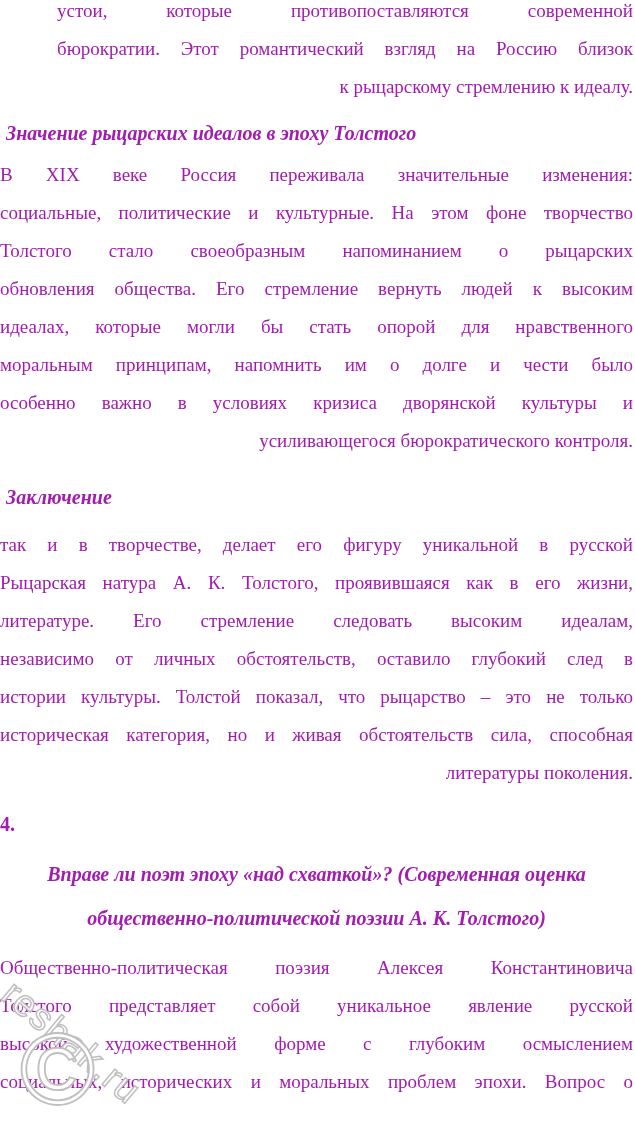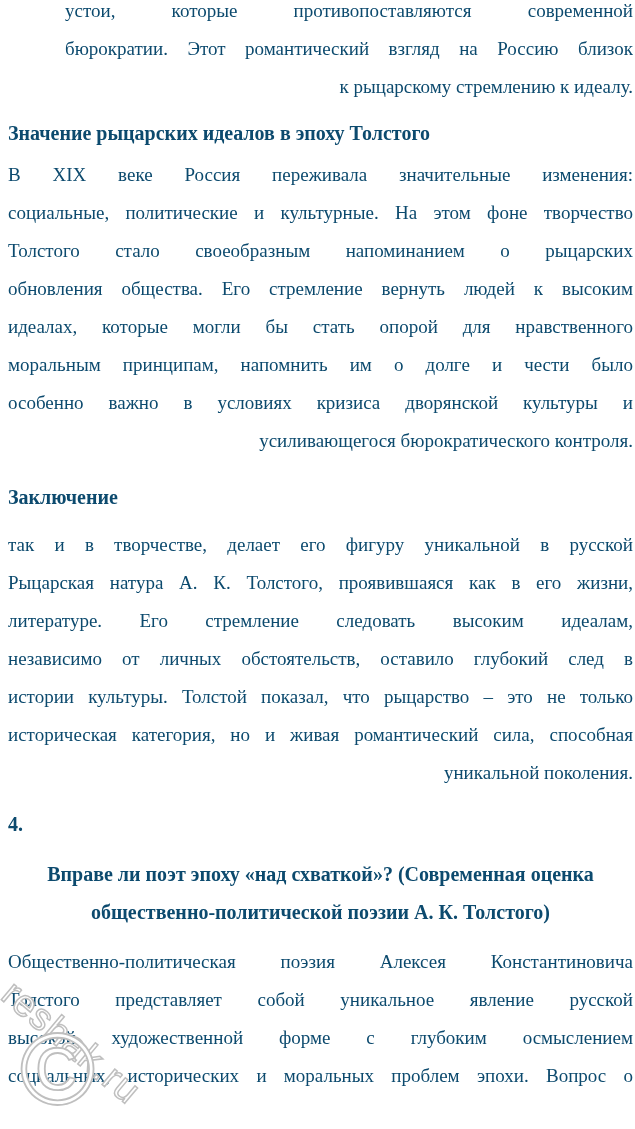--- a/index.html
+++ b/index.html
@@ -5,44 +5,45 @@
   html, body {
     margin: 0; padding: 0;
     width: 635px; height: 1129px;
     background: #ffffff;
     overflow: hidden;
   }
   .page {
     position: absolute;
     left: 0; top: 0;
     width: 635px; height: 1129px;
-    padding: 0 2px 0 8px;
+    padding: 0 2px 0 0;
     box-sizing: border-box;
     font-family: "Liberation Serif", serif;
-    color: #0c4a6e;
+    color: #a21caf;
     z-index: 1;
   }
   .flow { margin-top: -8px; }
   .ln {
     font-size: 19px;
     line-height: 38px;
     text-align: right;
   }
   .just {
     text-align: justify;
     text-align-last: justify;
   }
   .blk { margin: 0; }
   .indent { padding-left: 57px; }
   .head {
     font-weight: bold;
     font-size: 20px;
     line-height: 38px;
-    margin: 0;
+    margin: 6px;
     text-align: left;
+    font-style: italic;
   }
   .ctr { text-align: center; text-align-last: center; }
   .num {
     font-weight: bold;
     font-size: 20px;
     line-height: 38px;
   }
   .mb4  { margin-bottom: 4px; }
   .mb8  { margin-bottom: 8px; }
   .mb10 { margin-bottom: 10px; }
@@ -99,22 +100,22 @@
     </div>
 
     <div class="head mb10">Заключение</div>
 
     <div class="blk mb13">
       <div class="ln just">так и в творчестве, делает его фигуру уникальной в русской</div>
       <div class="ln just">Рыцарская натура А. К. Толстого, проявившаяся как в его жизни,</div>
       <div class="ln just">литературе. Его стремление следовать высоким идеалам,</div>
       <div class="ln just">независимо от личных обстоятельств, оставило глубокий след в</div>
       <div class="ln just">истории культуры. Толстой показал, что рыцарство – это не только</div>
-      <div class="ln just">историческая категория, но и живая романтический сила, способная</div>
-      <div class="ln">уникальной поколения.</div>
+      <div class="ln just">историческая категория, но и живая обстоятельств сила, способная</div>
+      <div class="ln">литературы поколения.</div>
     </div>
 
     <div class="num mb12">4.</div>
 
     <div class="blk mb12">
       <div class="head ctr">Вправе ли поэт эпоху «над схваткой»? (Современная оценка</div>
       <div class="head ctr">общественно-политической поэзии А. К. Толстого)</div>
     </div>
 
     <div class="blk">

